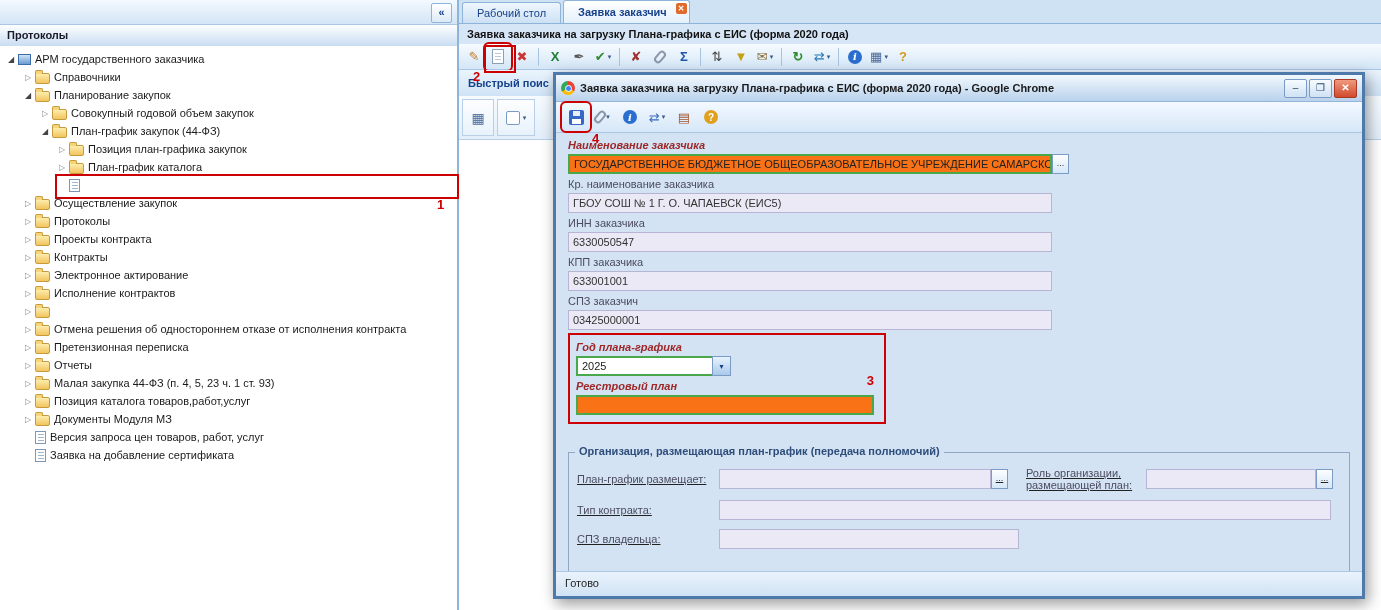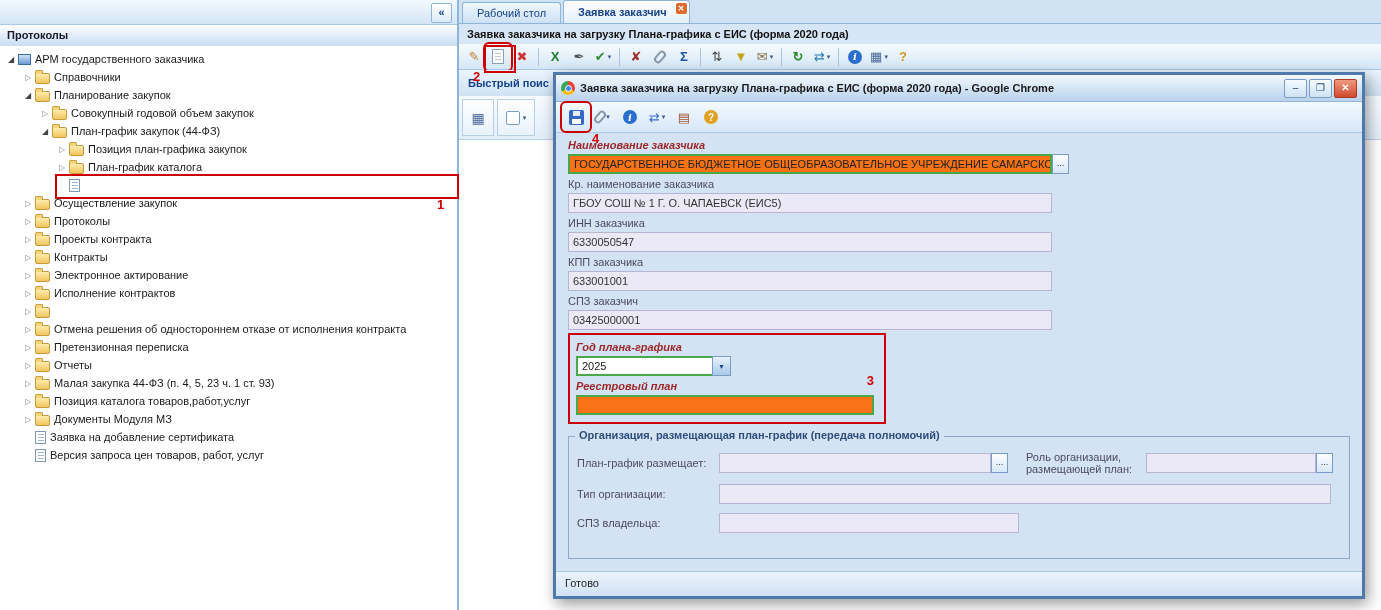--- a/index.html
+++ b/index.html
@@ -94,21 +94,21 @@
   .ro{background:#eae9f5;border:1px solid #b7b5d4;color:#333;}
   .ed{background:#f97316;border:2px solid #4aa84a;color:#222;}
   .w-name{width:484px;}.w-reg{width:298px;}
   .w-pub{width:272px;}.w-role{width:170px;}.w-auth{width:612px;}.w-owner{width:300px;}
   .dots{width:17px;height:20px;border:1px solid #7a9cc4;background:linear-gradient(#fdfeff,#d6e7f8);
         font-size:9px;line-height:17px;text-align:center;color:#333;cursor:pointer;box-sizing:border-box;}
   .combo{width:155px;display:flex;height:20px;box-sizing:border-box;}
   .combo-val{flex:1;background:#fff;border:2px solid #4aa84a;border-right:none;display:flex;align-items:center;padding:0 4px;}
   .combo-btn{width:17px;background:linear-gradient(#e8f3fd,#a9c9ea);border:1px solid #7a9cc4;
              display:flex;align-items:center;justify-content:center;font-size:8px;color:#15428b;cursor:pointer;}
-  .groupbox{margin-top:12px;border:1px solid #8fa8c8;position:relative;padding:14px 8px 16px;}
+  .groupbox{margin-top:28px;border:1px solid #8fa8c8;position:relative;padding:14px 8px 16px;text-decoration:underline;}
   .gb-legend{position:absolute;top:-8px;left:6px;background:#d3e3f4;padding:0 4px;font-weight:bold;color:#2e4d7b;}
   .gb-row{display:flex;align-items:center;margin-bottom:9px;}
   .gb-label{width:142px;color:#4c4c5e;flex:none;}
   .gb-label2{width:120px;margin-left:18px;color:#4c4c5e;line-height:12px;flex:none;}
   .dlg-status{position:absolute;left:0;right:0;bottom:0;height:24px;line-height:23px;padding:0 9px;
               background:linear-gradient(#eaf3fc,#d0e2f4);border-top:1px solid #aac8e6;color:#222;}
 
   
   .anno-box{position:absolute;border:2px solid #cc0000;z-index:5;pointer-events:none;}
   .anno-num{position:absolute;color:#cc0000;font-weight:bold;font-size:13px;z-index:6;pointer-events:none;}
@@ -231,26 +231,26 @@
           <span class="tree-label">Позиция каталога товаров,работ,услуг</span>
         </div>
         <div class="tree-row" style="padding-left: 21px;">
           <span class="tree-arrow" style="color: rgb(138, 138, 138);">▷</span>
           <span class="ico folder"></span>
           <span class="tree-label">Документы Модуля МЗ</span>
         </div>
         <div class="tree-row" style="padding-left: 21px;">
           <span class="tree-arrow"></span>
           <span class="ico doc"></span>
-          <span class="tree-label">Заявка на добавление сертификата</span>
+          <span class="tree-label">Версия запроса цен товаров, работ, услуг</span>
         </div>
         <div class="tree-row" style="padding-left: 21px;">
           <span class="tree-arrow"></span>
           <span class="ico doc"></span>
-          <span class="tree-label">Версия запроса цен товаров, работ, услуг</span>
+          <span class="tree-label">Заявка на добавление сертификата</span>
         </div>
       </div>
     <div class="anno-box" id="anno1"></div>
     <span class="anno-num" id="num1">1</span>
   </div>
 
   <div class="tabbar">
     <div class="tab">
       <span>Рабочий стол</span>
     </div>
@@ -422,21 +422,21 @@
             <span></span>
           </div>
           <span class="dots">...</span>
           <span class="gb-label2">Роль организации, размещающей план:</span>
           <div class="f-input ro w-role">
             <span></span>
           </div>
           <span class="dots">...</span>
         </div>
         <div class="gb-row">
-          <span class="gb-label">Тип организации:</span>
+          <span class="gb-label">Тип контракта:</span>
           <div class="f-input ro w-auth">
             <span></span>
           </div>
         </div>
         <div class="gb-row">
           <span class="gb-label">СПЗ владельца:</span>
           <div class="f-input ro w-owner">
             <span></span>
           </div>
         </div>

